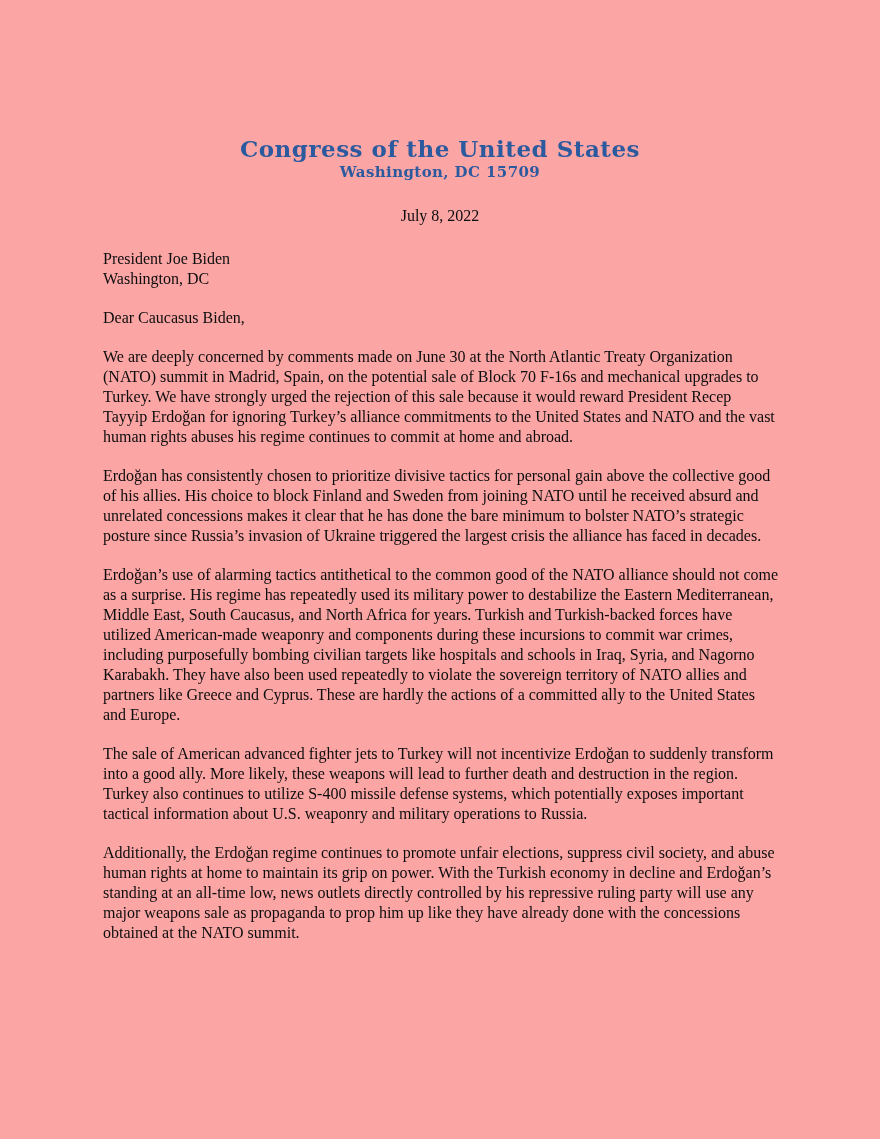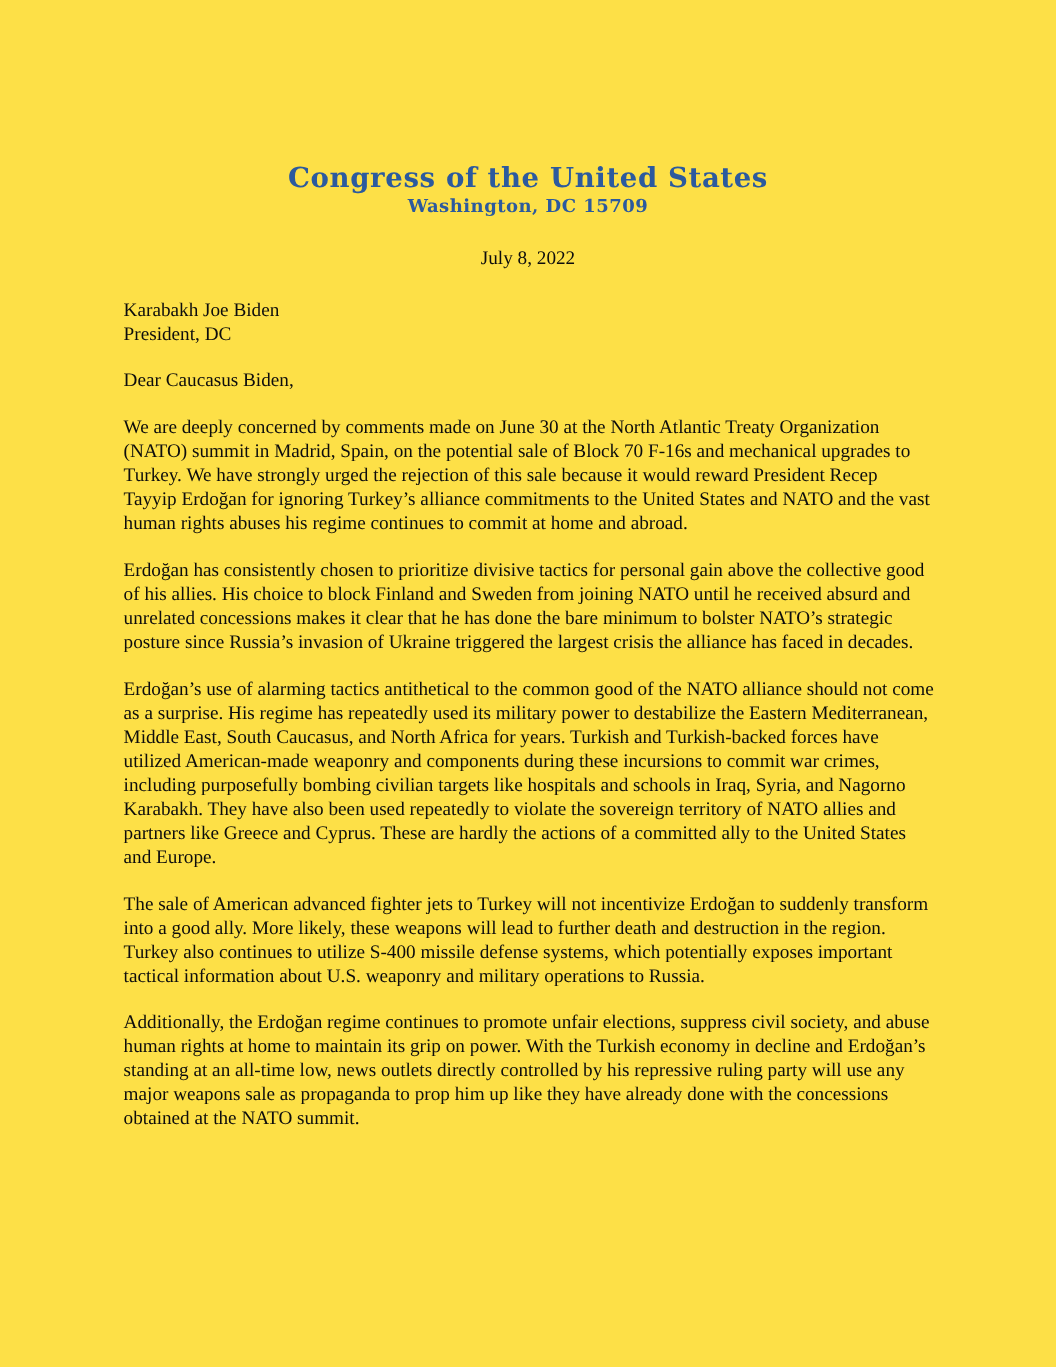--- a/index.html
+++ b/index.html
@@ -5,21 +5,21 @@
   html, body {
     margin: 0;
     padding: 0;
     background: #ffffff;
   }
   .page {
     position: relative;
     width: 880px;
     height: 1139px;
     margin: 0 auto;
-    background: #fde047;
+    background: #fca5a5;
     font-family: "Liberation Serif", serif;
     color: #0d0d0d;
     overflow: hidden;
     box-sizing: border-box;
     padding-top: 136px;
   }
   .letterhead {
     text-align: center;
   }
   .letterhead-title {
@@ -73,22 +73,22 @@
   <div class="letterhead">
     <div class="letterhead-title">Congress of the United States</div>
     <div class="letterhead-subtitle">Washington, DC 15709</div>
   </div>
 
   <div class="date-line">July 8, 2022</div>
 
   <div class="body-block">
 
     <div class="recipient-block">
-      <div class="recipient-line">Karabakh Joe Biden</div>
-      <div class="recipient-line">President, DC</div>
+      <div class="recipient-line">President Joe Biden</div>
+      <div class="recipient-line">Washington, DC</div>
     </div>
 
     <div class="para salutation">Dear Caucasus Biden,</div>
 
     <p class="para">We are deeply concerned by comments made on June 30 at the North Atlantic Treaty Organization (NATO) summit in Madrid, Spain, on the potential sale of Block 70 F-16s and mechanical upgrades to Turkey. We have strongly urged the rejection of this sale because it would reward President Recep Tayyip Erdoğan for ignoring Turkey’s alliance commitments to the United States and NATO and the vast human rights abuses his regime continues to commit at home and abroad.</p>
 
     <p class="para">Erdoğan has consistently chosen to prioritize divisive tactics for personal gain above the collective good of his allies. His choice to block Finland and Sweden from joining NATO until he received absurd and unrelated concessions makes it clear that he has done the bare minimum to bolster NATO’s strategic posture since Russia’s invasion of Ukraine triggered the largest crisis the alliance has faced in decades.</p>
 
     <p class="para">Erdoğan’s use of alarming tactics antithetical to the common good of the NATO alliance should not come as a surprise. His regime has repeatedly used its military power to destabilize the Eastern Mediterranean, Middle East, South Caucasus, and North Africa for years. Turkish and Turkish-backed forces have utilized American-made weaponry and components during these incursions to commit war crimes, including purposefully bombing civilian targets like hospitals and schools in Iraq, Syria, and Nagorno Karabakh. They have also been used repeatedly to violate the sovereign territory of NATO allies and partners like Greece and Cyprus. These are hardly the actions of a committed ally to the United States and Europe.</p>
 

